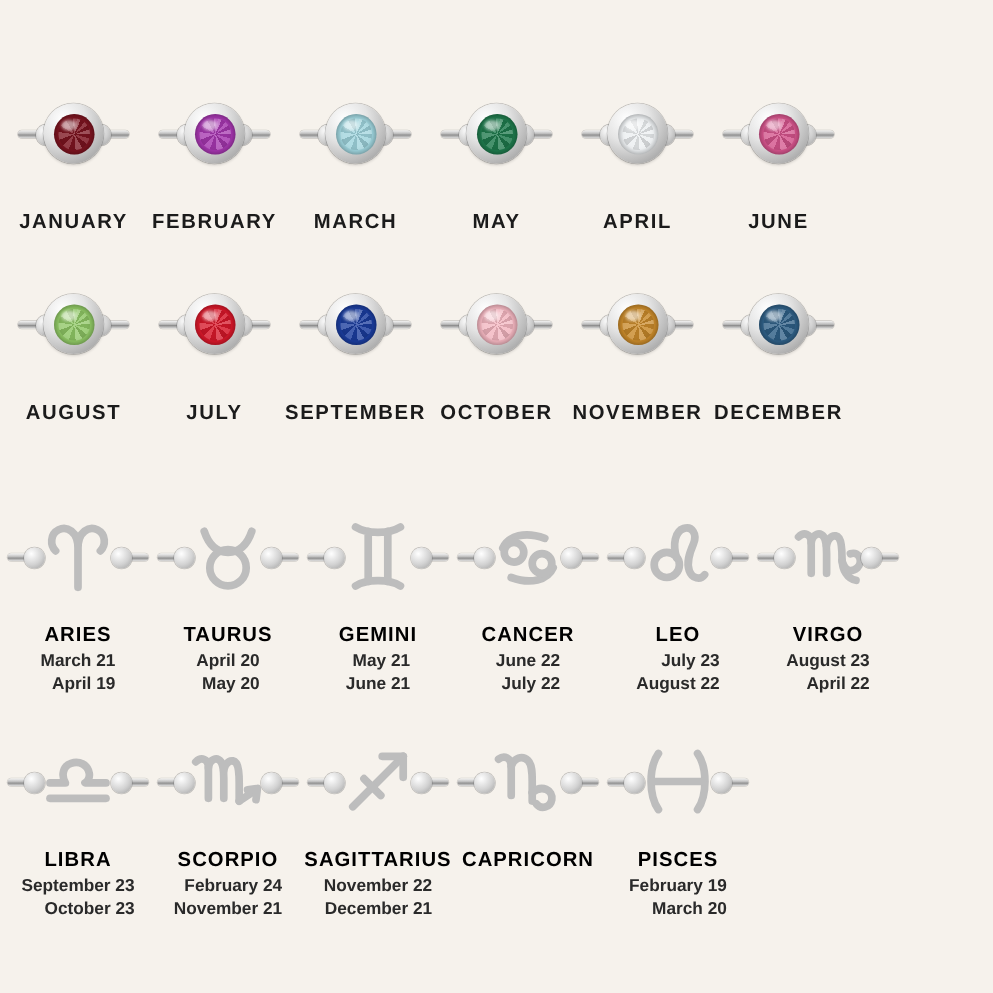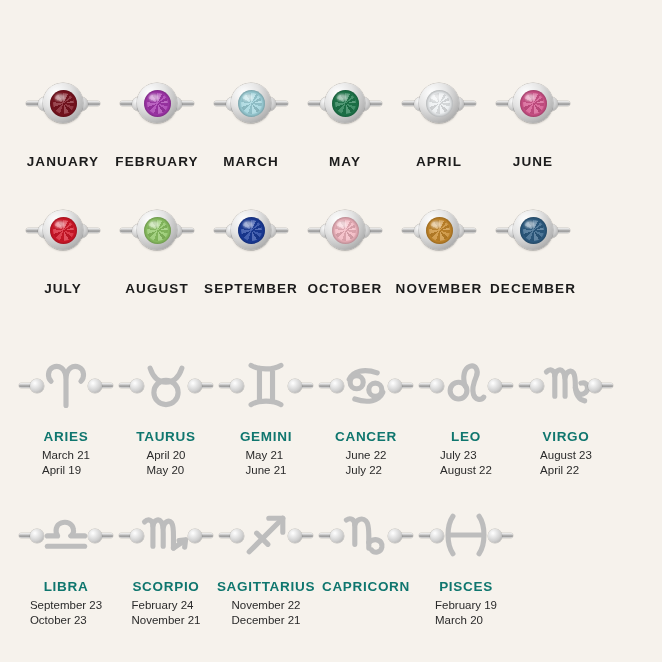--- a/index.html
+++ b/index.html
@@ -11,21 +11,21 @@
     height: 662px;
     background: #f6f2ec;
     font-family: "Liberation Sans", sans-serif;
     overflow: hidden;
   }
   .sheet {
     width: 534px;
     height: 662px;
     position: relative;
     box-sizing: border-box;
-    padding: 16px;
+    padding: 2px;
   }
   .grid {
     display: grid;
     grid-template-columns: repeat(6, 1fr);
     column-gap: 0px;
   }
   .birthstone-block {
     padding-top: 56px;
   }
   .zodiac-block {
@@ -186,30 +186,30 @@
     stroke-width: 5.5;
     fill: none;
     stroke-linecap: round;
     stroke-linejoin: round;
   }
   .sign-name {
     margin-top: 7px;
     font-size: 13.5px;
     font-weight: bold;
     letter-spacing: 0.7px;
-    color: #0f766e;
+    color: #000000;
     text-align: left;
   }
   .sign-dates {
     margin-top: 4px;
     font-size: 11.5px;
     line-height: 15px;
     color: #2a2a2a;
-    text-align: left;
-    font-weight: normal;
+    text-align: right;
+    font-weight: bold;
   }
 </style>
 </head>
 <body style="background: rgb(246, 242, 236);">
 
 <div class="sheet">
 
   <div class="birthstone-block">
 
     <div class="grid birthstone-row">
@@ -306,40 +306,40 @@
 
     <div class="grid birthstone-row">
       <div class="cell">
         <div class="charm">
           <div class="ring-wrap">
             <div class="bar left"></div>
             <div class="bar right"></div>
             <div class="cap left"></div>
             <div class="cap right"></div>
             <div class="bezel">
+              <div class="stone" style="background:#8fc765"></div>
+            </div>
+          </div>
+        </div>
+        <div class="month-label">AUGUST</div>
+      </div>
+
+      <div class="cell">
+        <div class="charm">
+          <div class="ring-wrap">
+            <div class="bar left"></div>
+            <div class="bar right"></div>
+            <div class="cap left"></div>
+            <div class="cap right"></div>
+            <div class="bezel">
               <div class="stone" style="background:#d7182a"></div>
             </div>
           </div>
         </div>
         <div class="month-label">JULY</div>
-      </div>
-
-      <div class="cell">
-        <div class="charm">
-          <div class="ring-wrap">
-            <div class="bar left"></div>
-            <div class="bar right"></div>
-            <div class="cap left"></div>
-            <div class="cap right"></div>
-            <div class="bezel">
-              <div class="stone" style="background:#8fc765"></div>
-            </div>
-          </div>
-        </div>
-        <div class="month-label">AUGUST</div>
       </div>
 
       <div class="cell">
         <div class="charm">
           <div class="ring-wrap">
             <div class="bar left"></div>
             <div class="bar right"></div>
             <div class="cap left"></div>
             <div class="cap right"></div>
             <div class="bezel">

